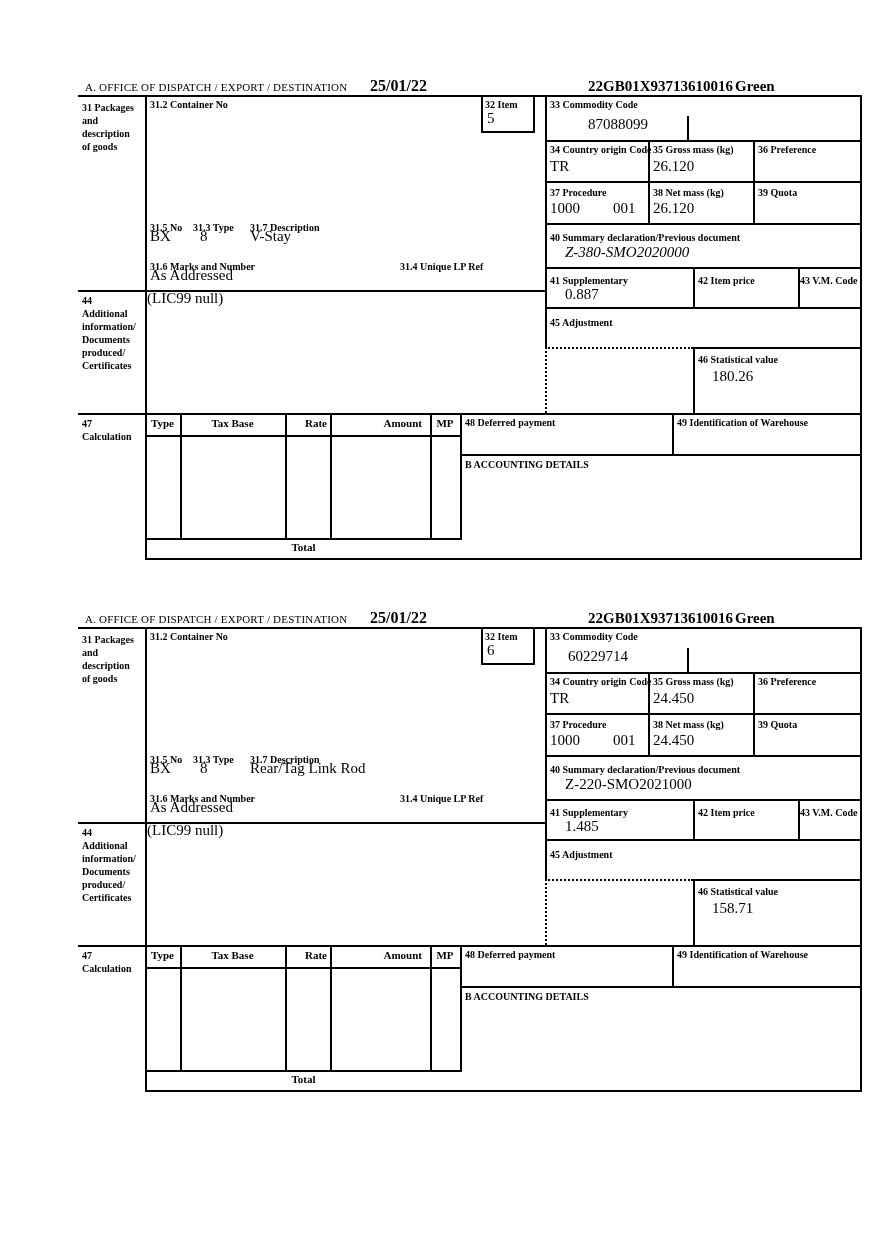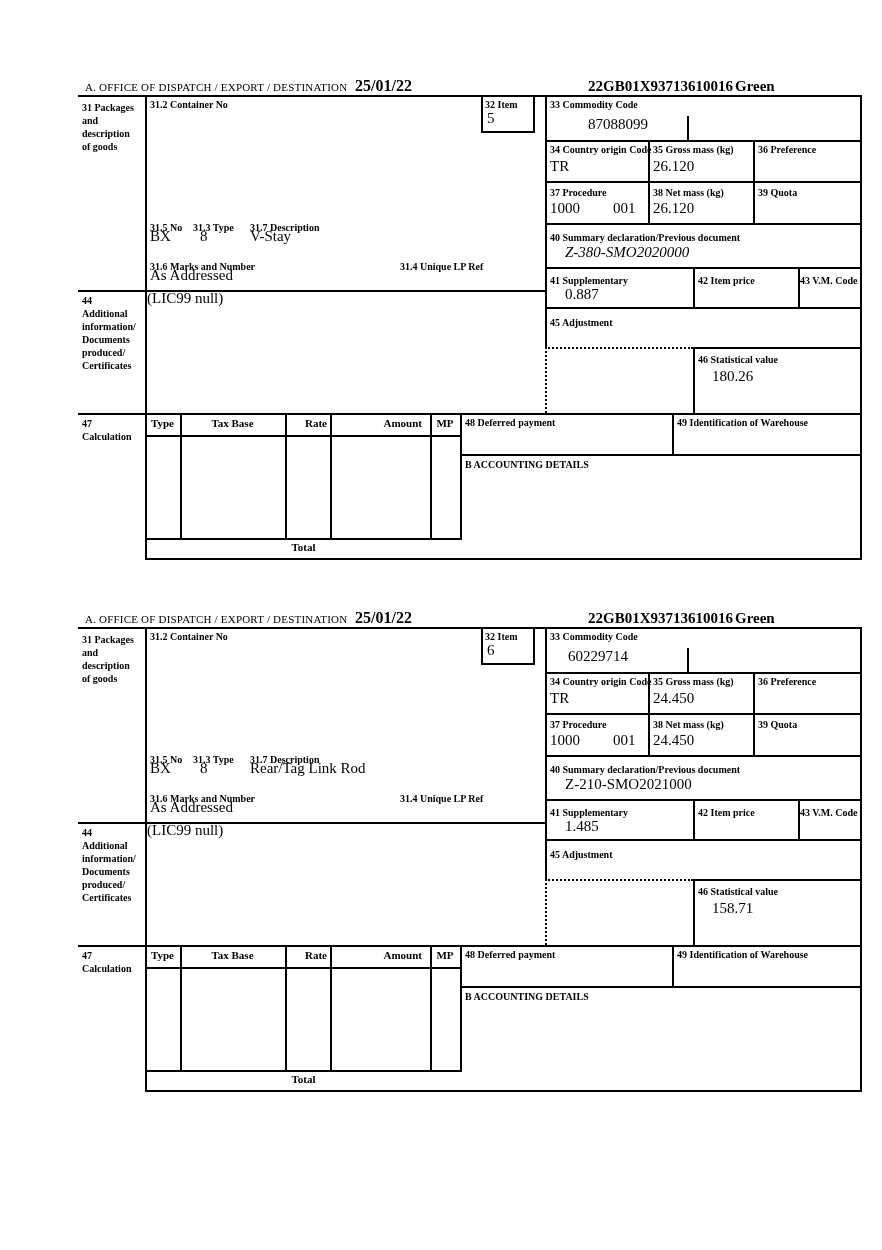--- a/index.html
+++ b/index.html
@@ -13,21 +13,21 @@
   }
   .form-copy{position:absolute;left:78px;width:784px;height:478px;}
   .hl{position:absolute;height:2px;background:#000;}
   .vl{position:absolute;width:2px;background:#000;}
   .hl.dot{height:0;background:none;border-top:2px dotted #000;}
   .vl.dot{width:0;background:none;border-left:2px dotted #000;}
   .lbl{position:absolute;font-size:10px;font-weight:700;white-space:nowrap;line-height:11px;}
   .val{position:absolute;font-size:15px;font-weight:400;white-space:nowrap;line-height:16px;}
   .stack span{display:block;line-height:13px;}
   .office{position:absolute;left:7px;top:-2px;font-size:11px;font-weight:400;letter-spacing:0.2px;white-space:nowrap;}
-  .hdate{position:absolute;left:277px;top:-6px;font-size:16px;font-weight:700;white-space:nowrap;}
+  .hdate{position:absolute;left:292px;top:-6px;font-size:16px;font-weight:700;white-space:nowrap;}
   .href1{position:absolute;left:510px;top:-5px;font-size:15px;font-weight:700;white-space:nowrap;}
   .hstatus{position:absolute;left:657px;top:-5px;font-size:15px;font-weight:700;white-space:nowrap;}
   .cth{position:absolute;top:335px;font-size:11px;font-weight:700;line-height:11px;}
   .ctr{text-align:center;}
   .rgt{text-align:right;}
 </style>
 </head>
 <body>
 
 <div id="sheet">
@@ -238,19 +238,19 @@
       <span class="val" style="left:490px;top:33px;">60229714</span>
       <span class="val" style="left:472px;top:75px;">TR</span>
       <span class="val" style="left:575px;top:75px;">24.450</span>
       <span class="val" style="left:472px;top:117px;">1000</span>
       <span class="val" style="left:535px;top:117px;">001</span>
       <span class="val" style="left:575px;top:117px;">24.450</span>
       <span class="val" style="left:72px;top:145px;">BX</span>
       <span class="val" style="left:122px;top:145px;">8</span>
       <span class="val" style="left:172px;top:145px;">Rear/Tag Link Rod</span>
       <span class="val" style="left:72px;top:184px;">As Addressed</span>
-      <span class="val" style="left:487px;top:161px;">Z-210-SMO2021000</span>
+      <span class="val" style="left:487px;top:161px;">Z-220-SMO2021000</span>
       <span class="val" style="left:487px;top:203px;">1.485</span>
       <span class="val" style="left:69px;top:207px;">(LIC99 null)</span>
       <span class="val" style="left:634px;top:285px;">158.71</span>
 
     </section>
   </div>
 
 </body></html>

